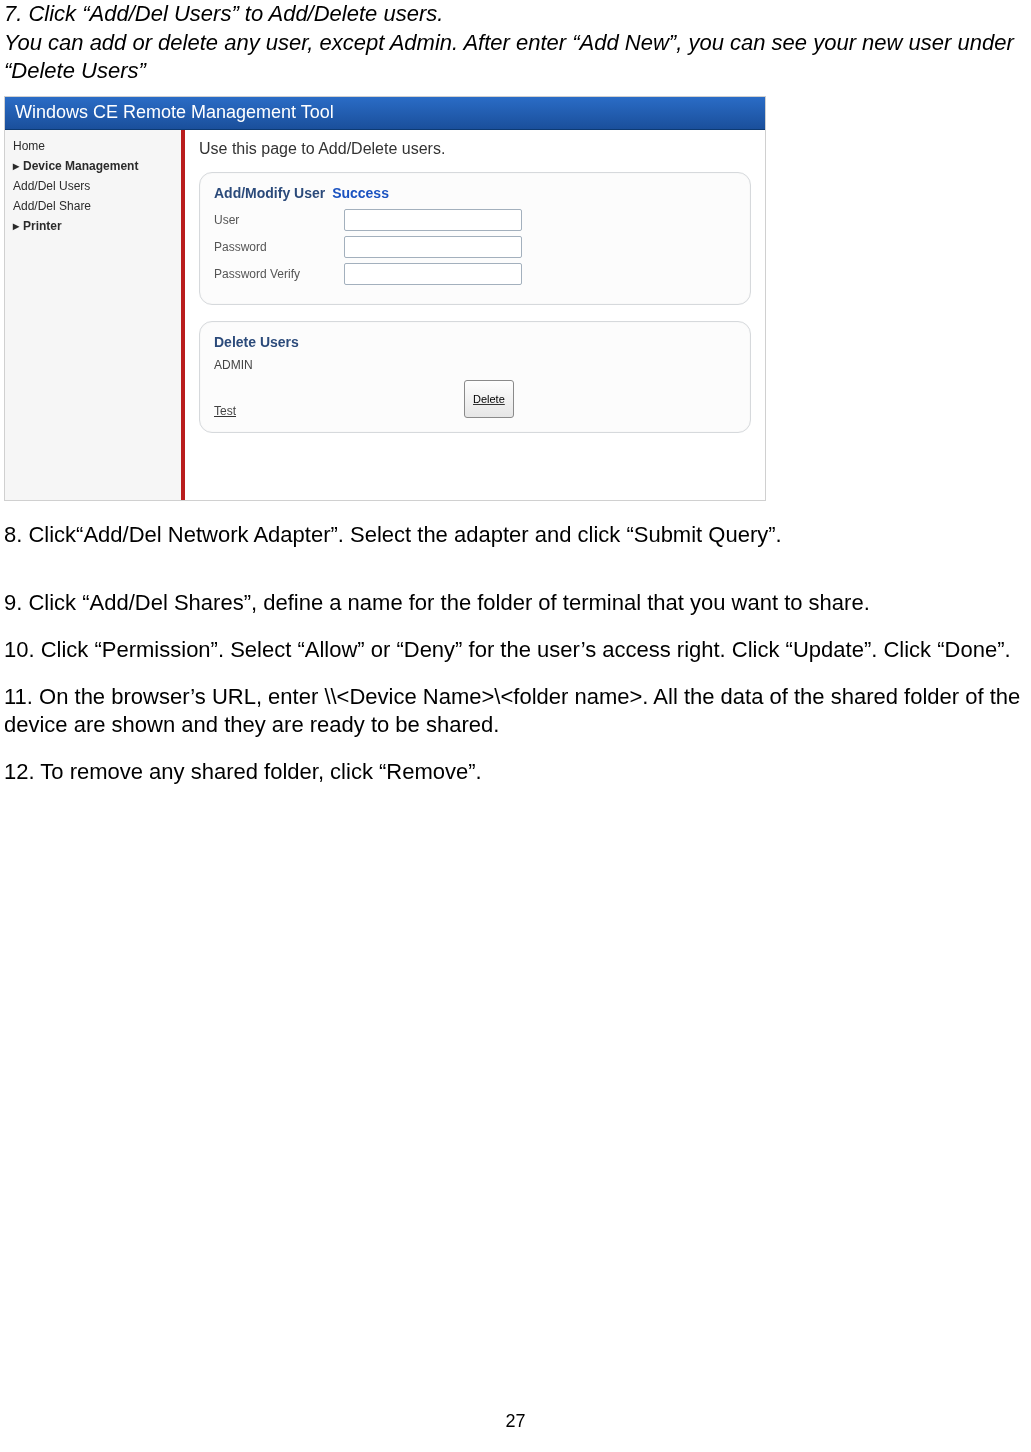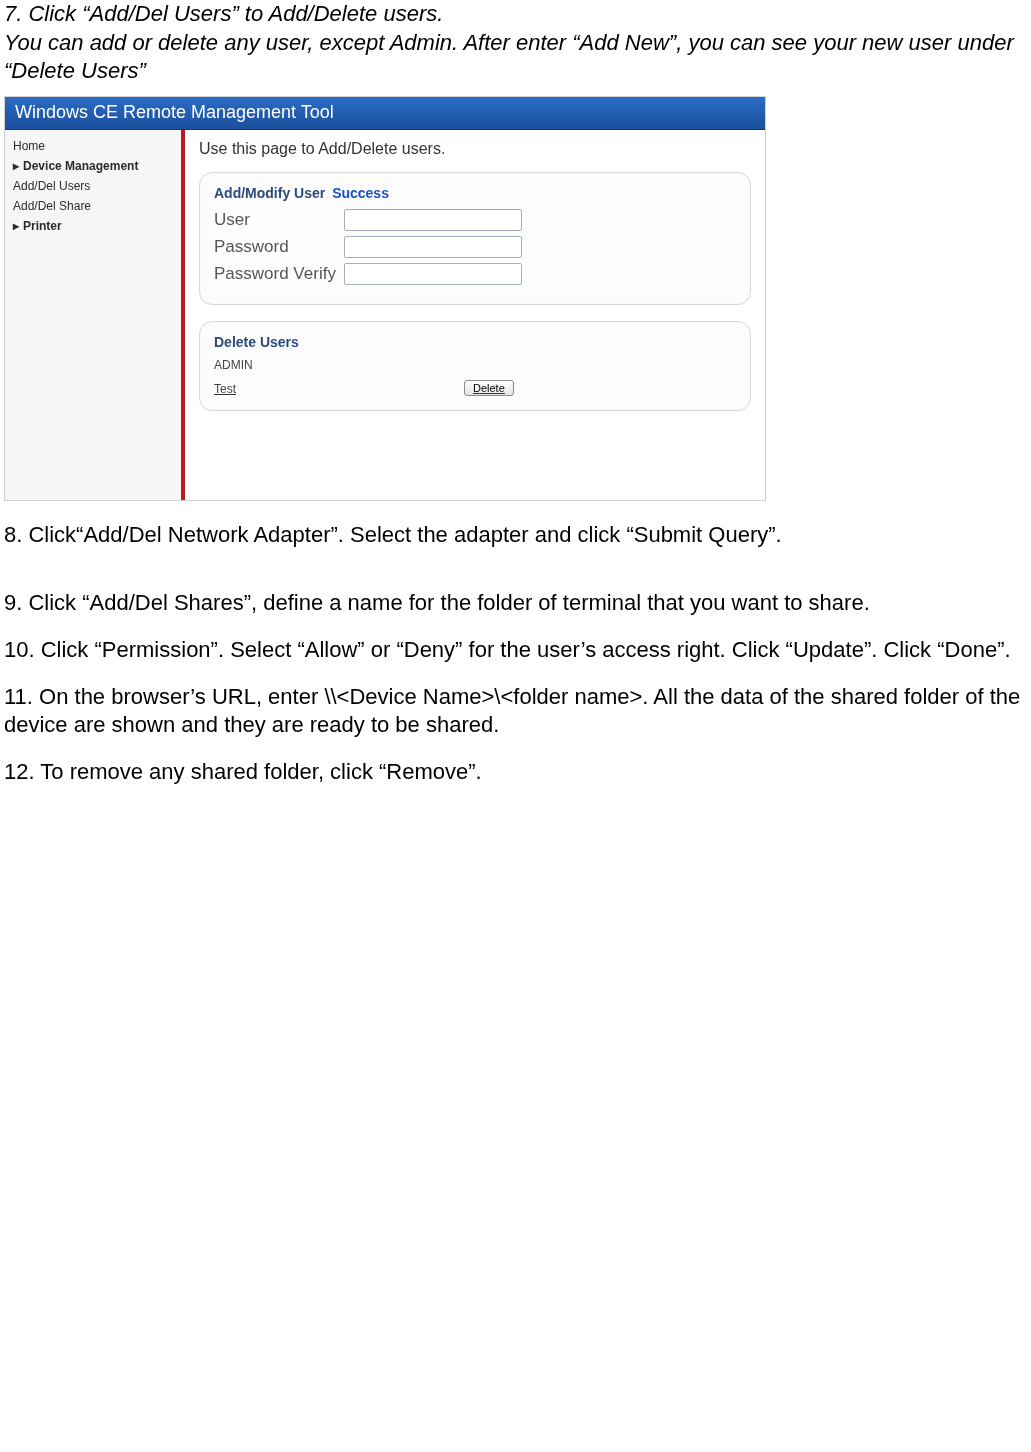--- a/index.html
+++ b/index.html
@@ -105,21 +105,21 @@
     margin-left: 3px;
   }
 
   .form-row {
     display: flex;
     align-items: center;
     margin: 5px 0;
   }
   .form-row .lbl {
     width: 130px;
-    font-size: 17px;
+    font-size: 12px;
     color: #555;
   }
   .form-row input[type=text],
   .form-row input[type=password] {
     width: 170px;
     height: 18px;
     border: 1px solid #a3b0bd;
     border-radius: 2px;
     font-size: 12px;
     padding: 1px 3px;
@@ -130,21 +130,21 @@
     border: 1px solid #8a8a8a;
     background: linear-gradient(#fefefe, #e6e6e6);
     border-radius: 3px;
     font-size: 12px;
     padding: 2px 10px;
     font-family: Tahoma, Arial, sans-serif;
     cursor: pointer;
   }
   .btn.small {
     font-size: 11px;
-    padding: 1px 8px;
+    padding: 12px 8px;
   }
 
   .user-line {
     font-size: 12px;
     color: #444;
     margin: 5px 0;
   }
   .delete-row {
     display: flex;
     align-items: flex-end;
@@ -228,13 +228,14 @@
     </div>
   </div>
 
   <div class="doc-block">8. Click“Add/Del Network Adapter”. Select the adapter and click “Submit Query”.</div>
   <div class="spacer"></div>
   <div class="doc-block">9. Click “Add/Del Shares”, define a name for the folder of terminal that you want to share.</div>
   <div class="doc-block">10. Click “Permission”. Select “Allow” or “Deny” for the user’s access right. Click “Update”. Click “Done”.</div>
   <div class="doc-block">11. On the browser’s URL, enter \\&lt;Device Name&gt;\&lt;folder name&gt;. All the data of the shared folder of the device are shown and they are ready to be shared.</div>
   <div class="doc-block">12. To remove any shared folder, click “Remove”.</div>
 
+  <div class="page-number">27</div>
 </div>
 
 </body></html>

